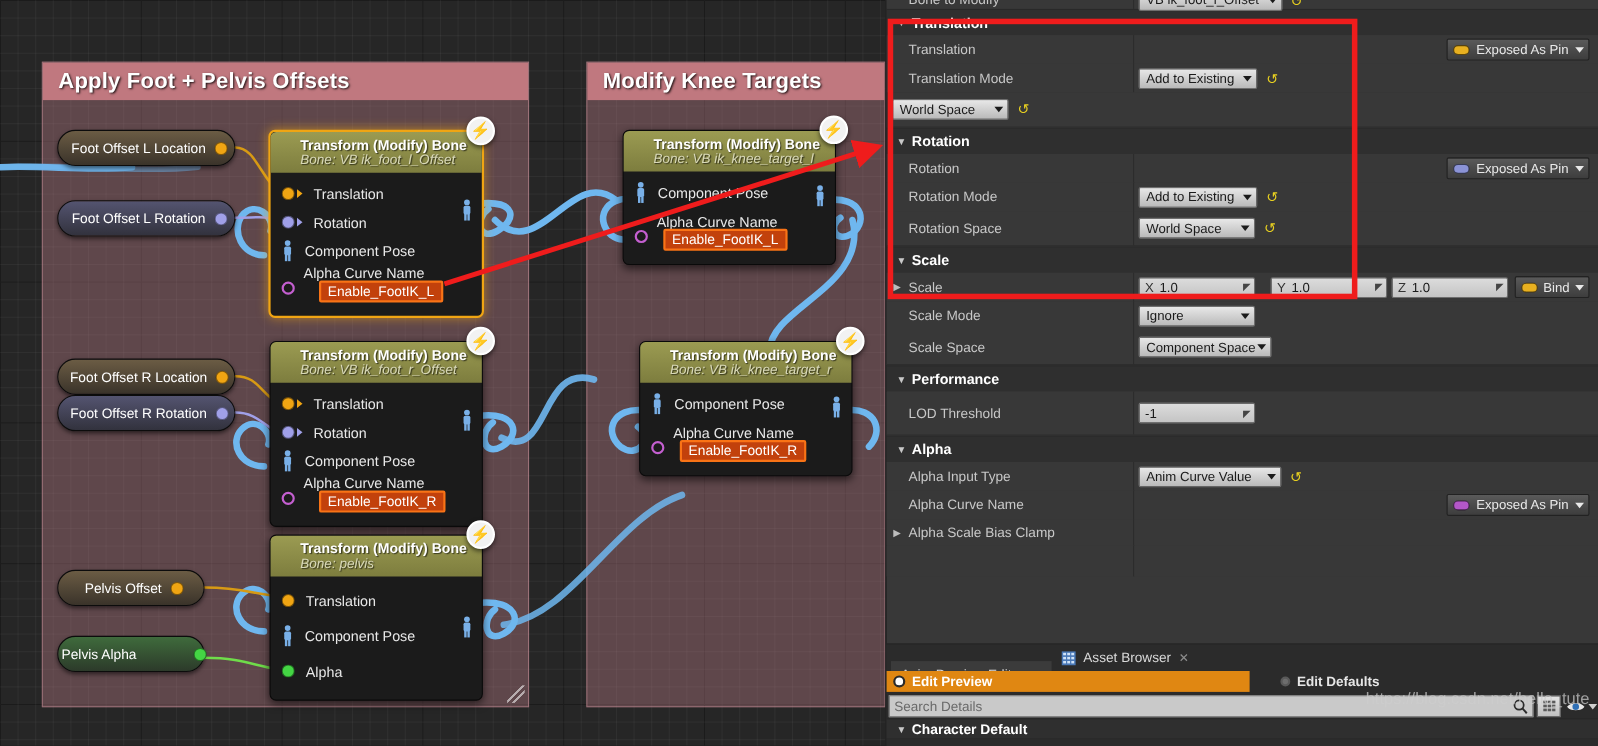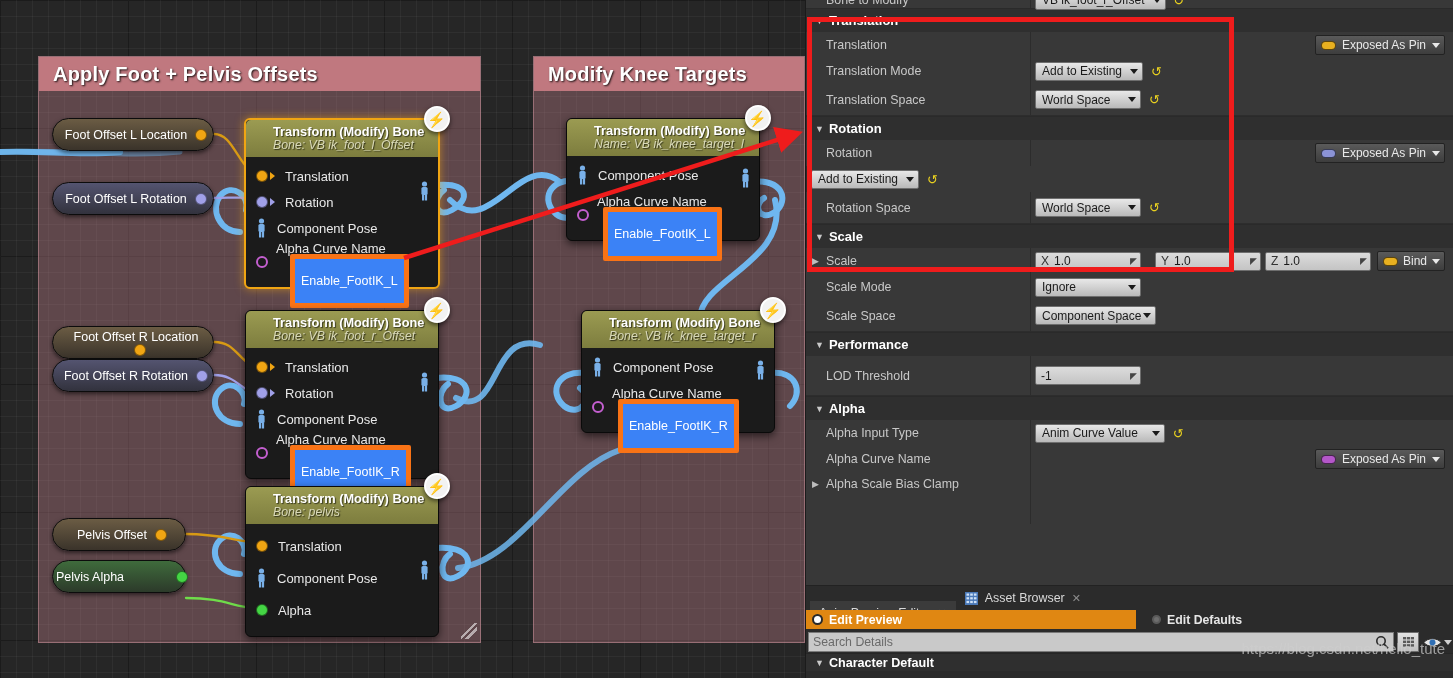--- a/index.html
+++ b/index.html
@@ -73,22 +73,22 @@
   .prow .plabel{ color:#e8e8e8; font-size:13px; margin-left:10px; }
   .pin-dot{ width:12px;height:12px;border-radius:50%; flex:none;
      border:1px solid rgba(0,0,0,.5); }
   .pin-arrow{ width:0;height:0;border-left:5px solid; border-top:4px solid transparent;
      border-bottom:4px solid transparent; margin-left:2px; }
   .pin-person{ width:11px;height:20px; flex:none; }
   .pin-ring{ width:12px;height:12px;border-radius:50%;border:2px solid #c45fd0; flex:none;}
   .outpin{ position:absolute; right:8px; top:50%; transform:translateY(-50%); }
   .curvebox{
     margin-left:22px; margin-top:-2px; display:inline-block;
-    background:#3b82f6; border:5px solid #f97316; color:#fff;
-    font-size:12.5px; padding:15px 6px; border-radius:2px;
+    background:#c2410c; border:2px solid #f97316; color:#fff;
+    font-size:12.5px; padding:1px 6px; border-radius:2px;
   }
   .boltbadge{
     position:absolute; right:-12px; top:-14px; width:26px;height:26px;border-radius:50%;
     background:#f2f2f2; border:2px solid #fff; display:flex;align-items:center;justify-content:center;
     box-shadow:0 2px 5px rgba(0,0,0,.6); font-size:15px; color:#111; line-height:1;
   }
 
   
   #details{
     position:absolute; left:805px; top:0; width:648px; height:678px;
@@ -156,34 +156,34 @@
   .tabbar{ display:flex; height:24px; background:#2b2b2b; padding-left:4px;}
   .tab{ display:flex; align-items:center; gap:7px; padding:0 9px; height:24px;
     color:#d9d9d9; font-size:12.4px; }
   .tab.active{ background:#3b3b3b;margin-top:15px; }
   .tab .x{ color:#8d8d8d; font-size:11px; }
   .editrow{ display:flex; align-items:center; height:19px; }
   .editprev{ flex:0 0 330px; background:#e08712; display:flex; align-items:center;
     gap:6px; padding-left:6px; height:19px; color:#fff; font-weight:bold; font-size:12.3px;}
   .radio{ width:11px;height:11px;border-radius:50%;border:2px solid #2a2a2a;background:#fff;}
   .radio.off{ background:#6e6e6e; border-color:#5a5a5a; width:9px;height:9px;}
-  .editdef{ display:flex; align-items:center; gap:6px; padding-left:16px; color:#e6e6e6;
+  .editdef{ display:flex; align-items:center; gap:6px; padding-left:28px; color:#e6e6e6;
      font-weight:bold; font-size:12.3px;}
   .searchrow{ display:flex; align-items:center; height:22px; margin-top:2px; padding:0 2px;}
   .searchbox{ flex:1; height:20px; background:#c9c9c9; border:1px solid #7a7a7a;
      display:flex; align-items:center; justify-content:space-between; padding:4px 4px;
      color:#6a6a6a; font-size:12.3px; }
   .sqico{ width:22px;height:20px; margin-left:3px; border:1px solid #6d6d6d;
      background:linear-gradient(to bottom,#e3e3e3,#bfbfbf); display:flex;
      align-items:center; justify-content:center; }
   .eyewrap{ display:flex; align-items:center; gap:2px; margin-left:4px; color:#dcdcdc;}
   .charrow{ height:18px; display:flex; align-items:center; background:#2f2f2f;
      border-top:1px solid #262626; color:#fff; font-weight:bold; font-size:12.6px;}
 
-  #watermark{ position:absolute; right:8px; bottom:21px; color:rgba(205,205,205,.72);
+  #watermark{ position:absolute; right:8px; bottom:34px; color:rgba(205,205,205,.72);
      font-size:15px; z-index:60; white-space:nowrap;margin-top:24px; }
 </style>
 </head>
 <body>
 
 <div id="root">
 
   <div id="graph">
 
     <div class="comment" style="left:38px; top:56px; width:443px; height:587px;">
@@ -225,33 +225,33 @@
     </svg>
 
     <div class="varnode" style="left:52px; top:118px; width:162px; background:linear-gradient(to bottom,#6b5c44,#3a332a);">
       <span>Foot Offset L Location</span>
       <span class="vdot" style="background:#f0a513;"></span>
     </div>
     <div class="varnode" style="left:52px; top:182px; width:162px; background:linear-gradient(to bottom,#545470,#32323d);">
       <span>Foot Offset L Rotation</span>
       <span class="vdot" style="background:#a0a0e8;"></span>
     </div>
-    <div class="varnode" style="left:52px; top:326px; width:162px; background:linear-gradient(to bottom,#6b5c44,#3a332a);flex-direction:column;">
+    <div class="varnode" style="left:52px; top:326px; width:162px; background:linear-gradient(to bottom,#6b5c44,#3a332a);">
       <span>Foot Offset R Location</span>
       <span class="vdot" style="background:#f0a513;"></span>
     </div>
     <div class="varnode" style="left:52px; top:359px; width:162px; background:linear-gradient(to bottom,#545470,#32323d);">
       <span>Foot Offset R Rotation</span>
       <span class="vdot" style="background:#a0a0e8;"></span>
     </div>
     <div class="varnode" style="left:52px; top:518px; width:134px; background:linear-gradient(to bottom,#6b5c44,#3a332a);">
       <span>Pelvis Offset</span>
       <span class="vdot" style="background:#f0a513;"></span>
     </div>
-    <div class="varnode" style="left:52px; top:560px; width:134px; background:linear-gradient(to bottom,#3f6b3c,#2c3a2a);gap:44px;">
+    <div class="varnode" style="left:52px; top:578px; width:134px; background:linear-gradient(to bottom,#3f6b3c,#2c3a2a);gap:44px;">
       <span>Pelvis Alpha</span>
       <span class="vdot" style="background:#44d544;"></span>
     </div>
 
     <div class="animnode selected" style="left:244px; top:118px; width:196px;">
       <div class="boltbadge">⚡</div>
       <div class="nhead">
         <div class="ntitle">Transform (Modify) Bone</div>
         <div class="nsub">Bone: VB ik_foot_l_Offset</div>
       </div>
@@ -288,21 +288,21 @@
           <rect x="3" y="13.5" width="2.2" height="6" fill="#79b0e8"></rect>
             <rect x="5.9" y="13.5" width="2.2" height="6" fill="#79b0e8"></rect>
         </svg>
       </div>
     </div>
 
     <div class="animnode" style="left:566px; top:118px; width:194px;">
       <div class="boltbadge">⚡</div>
       <div class="nhead">
         <div class="ntitle">Transform (Modify) Bone</div>
-        <div class="nsub">Name: VB ik_knee_target_l</div>
+        <div class="nsub">Bone: VB ik_knee_target_l</div>
       </div>
       <div class="nbody">
         <div class="prow">
           <svg class="pin-person" viewBox="0 0 11 20">
             <circle cx="5.5" cy="3" r="2.6" fill="#79b0e8"></circle>
               <rect x="2.4" y="6" width="6.2" height="8" rx="1.6" fill="#79b0e8"></rect>
             <rect x="3" y="13.5" width="2.2" height="6" fill="#79b0e8"></rect>
               <rect x="5.9" y="13.5" width="2.2" height="6" fill="#79b0e8"></rect>
           </svg>
           <span class="plabel">Component Pose</span>
@@ -462,21 +462,20 @@
       <div class="dlabelcol">Translation Mode</div>
       <div class="dvalcol">
         <span class="combo">
           <span class="cv">Add to Existing</span>
           <span class="caret"></span>
         </span>
         <span class="resetico">↺</span>
       </div>
     </div>
     <div class="drow sect" style="height:32px;">
-      <div class="dlabelcol">Translation Space</div>
       <div class="dvalcol">
         <span class="combo">
           <span class="cv">World Space</span>
           <span class="caret"></span>
         </span>
         <span class="resetico">↺</span>
       </div>
     </div>
 
     <div class="dcat">
@@ -487,20 +486,21 @@
       <div class="dlabelcol">Rotation</div>
       <div class="dvalcol">
         <span class="pinbtn">
           <span class="pill" style="background:#8b93d6;"></span>
           <span>Exposed As Pin</span>
           <span class="caret" style="border-top-color:#e9e9e9;"></span>
         </span>
       </div>
     </div>
     <div class="drow">
+      <div class="dlabelcol">Rotation Mode</div>
       <div class="dvalcol">
         <span class="combo">
           <span class="cv">Add to Existing</span>
           <span class="caret"></span>
         </span>
         <span class="resetico">↺</span>
       </div>
     </div>
     <div class="drow sect" style="height:32px;">
       <div class="dlabelcol">Rotation Space</div>

